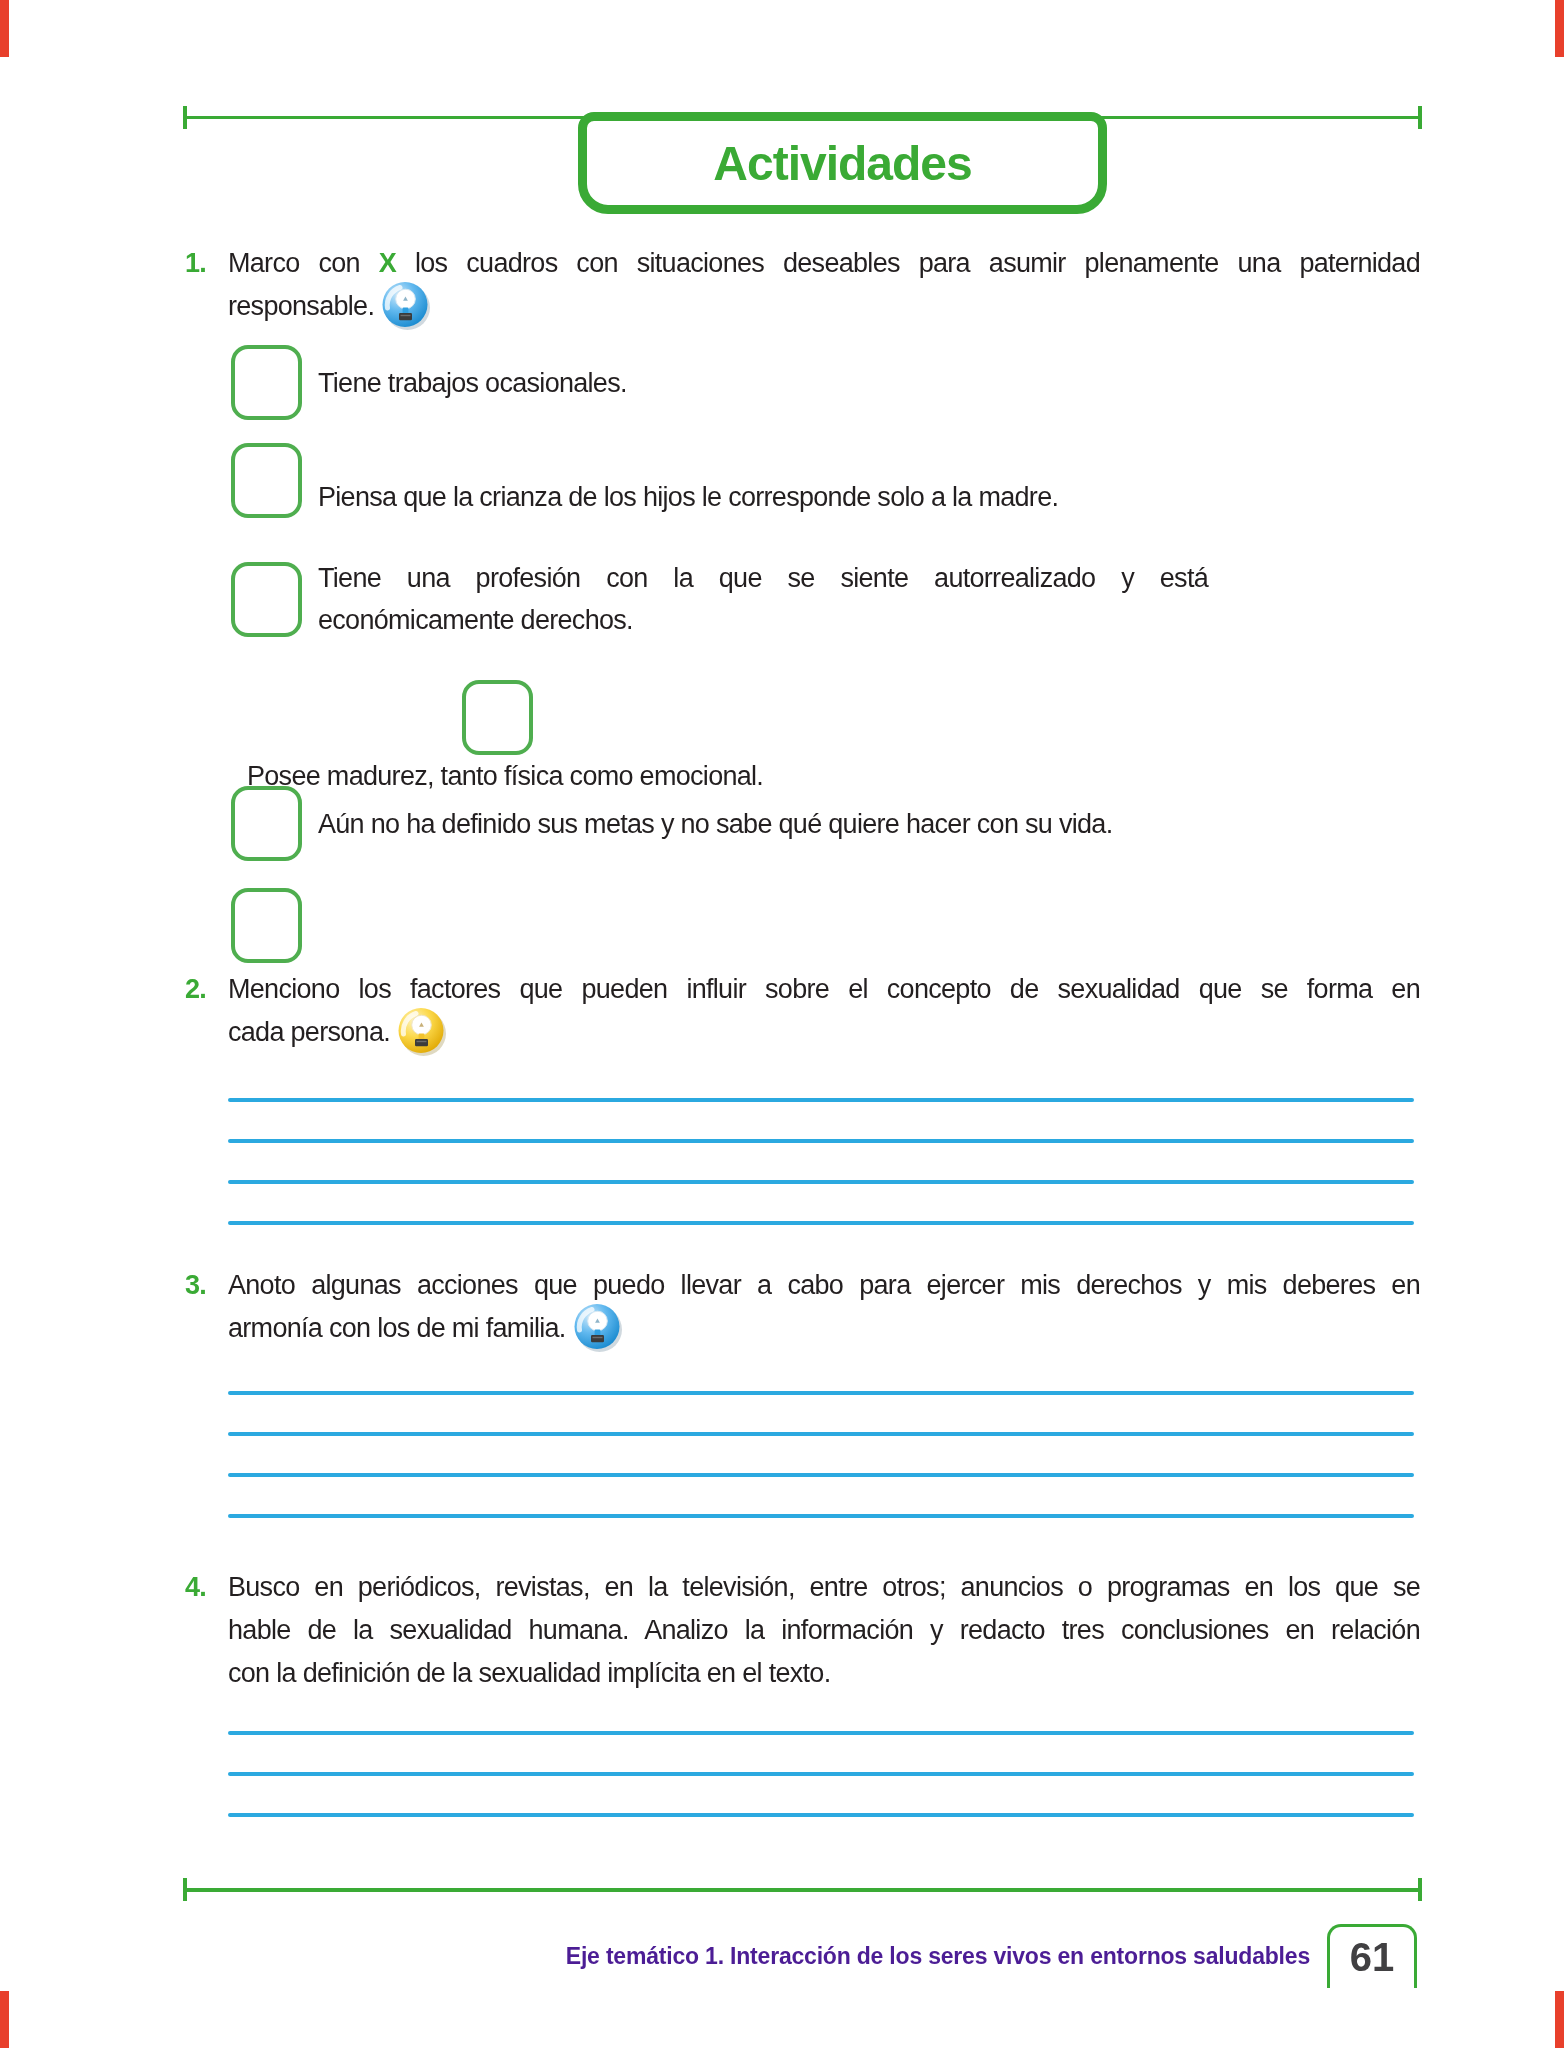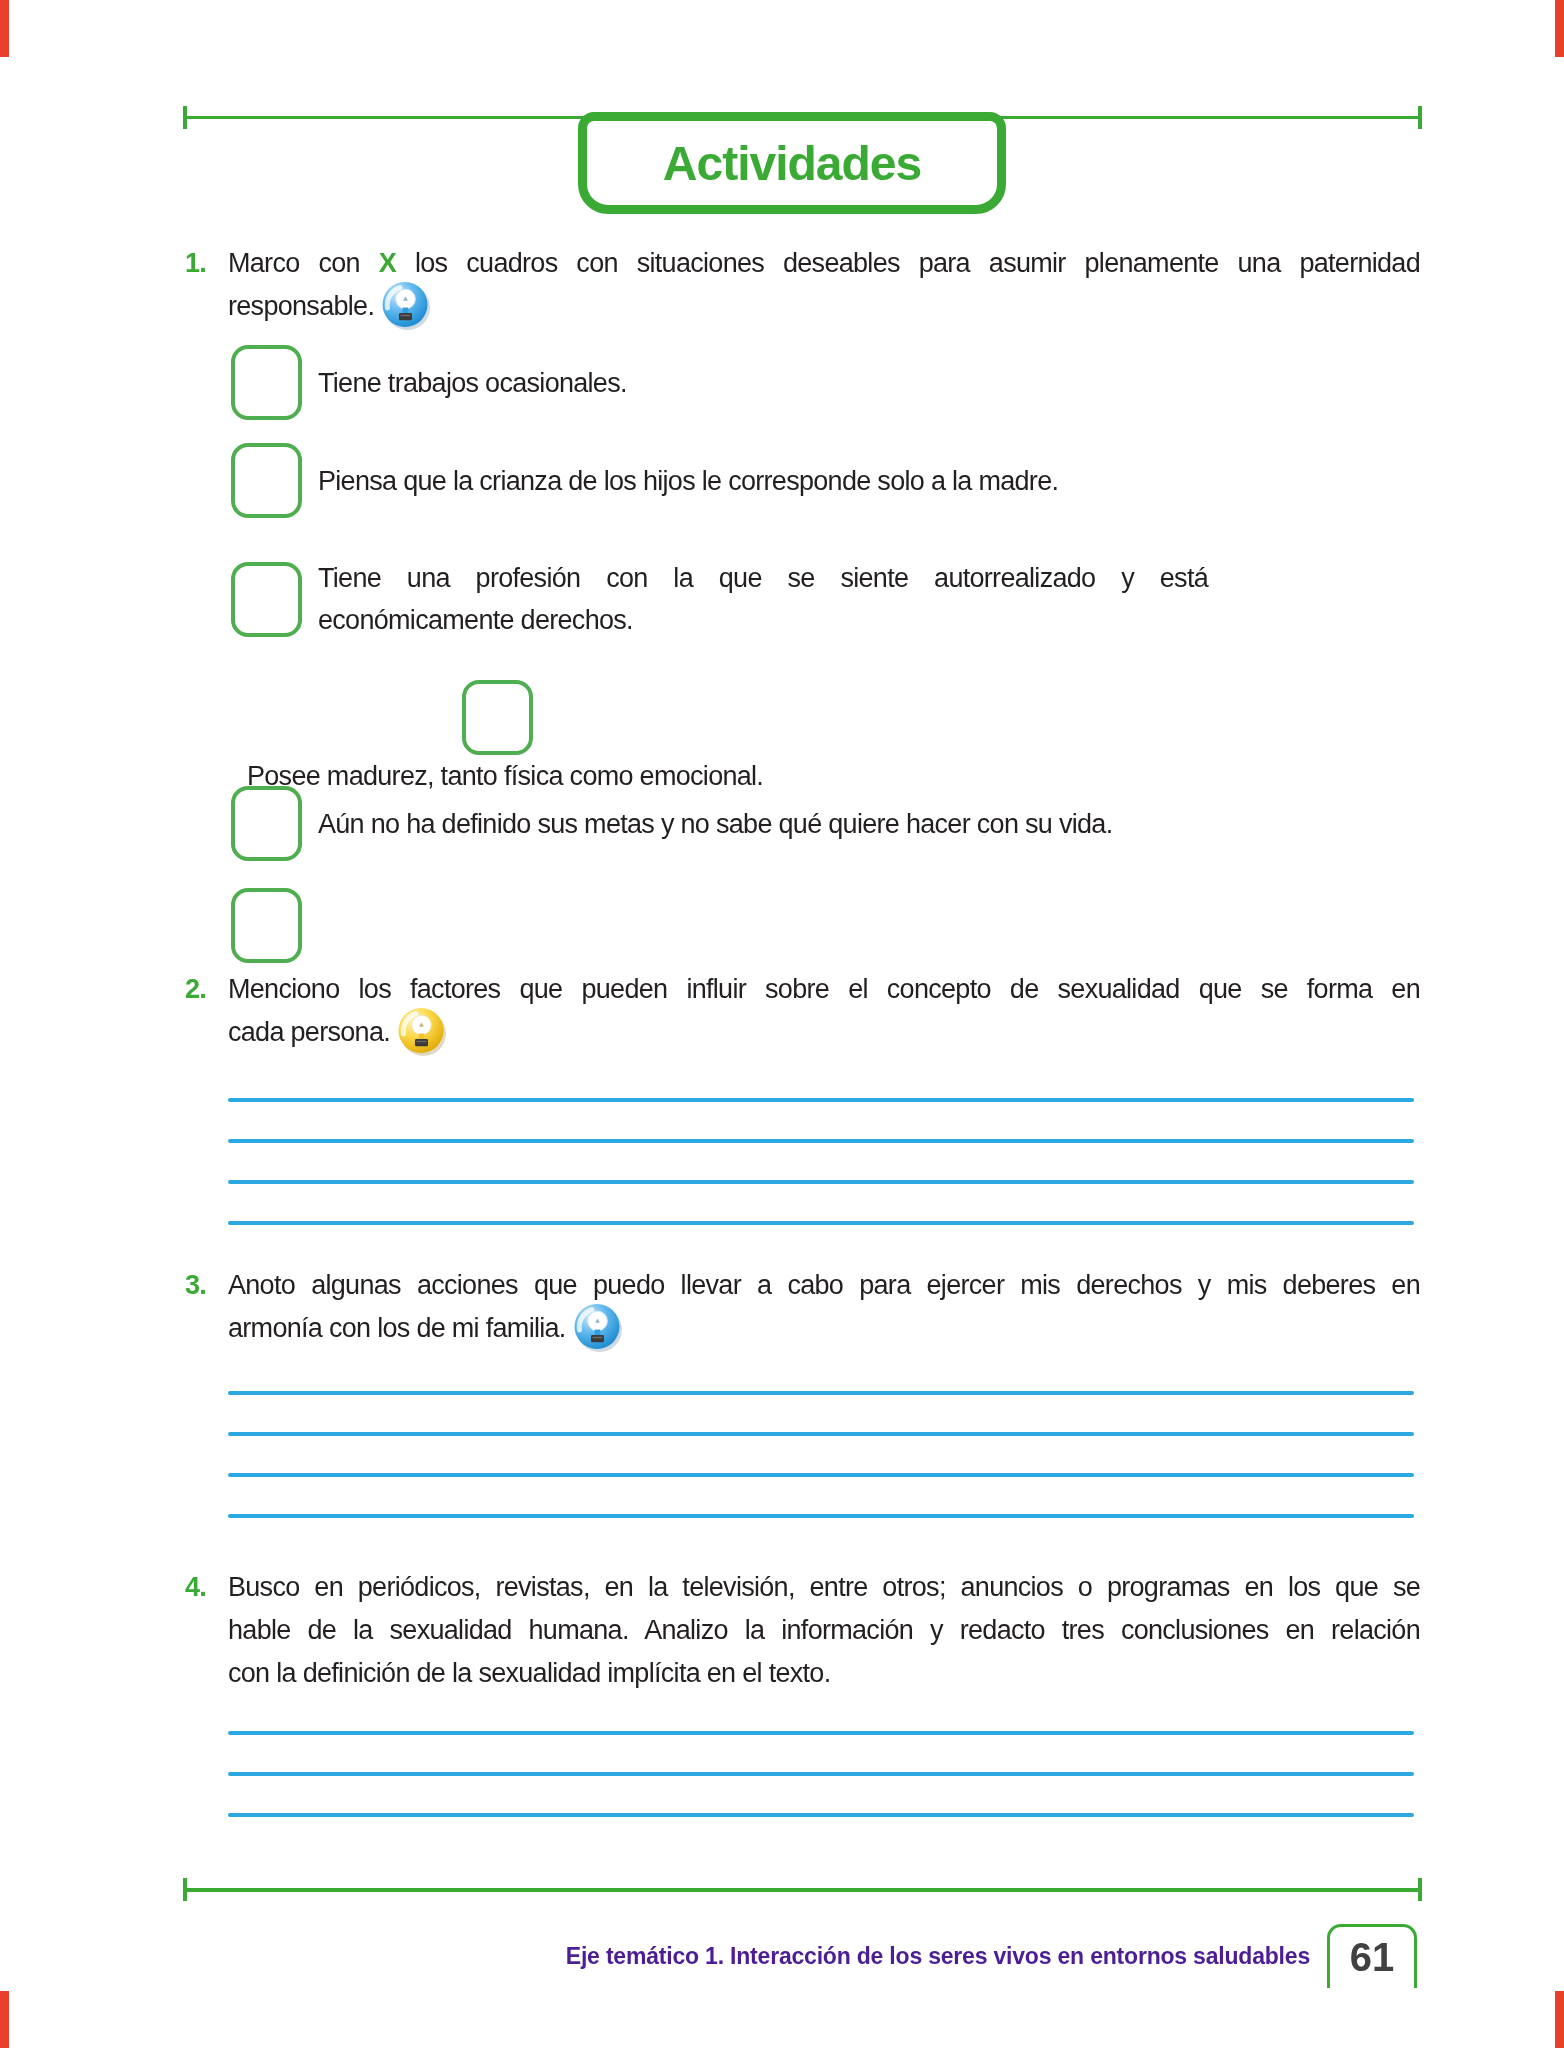--- a/index.html
+++ b/index.html
@@ -15,39 +15,39 @@
   .bleed.br { right:0; bottom:0; }
 
   
   .rule { position:absolute; left:185px; width:1235px; height:3px; background:#3aaa35; }
   .rule::before, .rule::after { content:""; position:absolute; top:-10px; width:4px; height:23px; background:#3aaa35; }
   .rule::before { left:-2px; } .rule::after { right:-2px; }
   .rule.top { top:116px; } .rule.bottom { top:1888px; height:4px; }
 
   
   .titlebox {
-    position:absolute; left:578px; top:112px; width:428px; height:102px; box-sizing:border-box;
+    position:absolute; left:578px; top:112px; width:529px; height:102px; box-sizing:border-box;
     background:#fff; border:9px solid #3aaa35; border-radius:16px 16px 30px 30px;
     display:flex; align-items:center; justify-content:center;
   }
   .titlebox span { font-size:48px; font-weight:bold; color:#3aaa35; letter-spacing:-1px; }
 
   
   .item { position:absolute; left:185px; width:1235px; font-size:27px; line-height:43px; letter-spacing:-0.7px; }
   .item .inum { position:absolute; left:0; top:0; color:#3aaa35; font-weight:bold; }
   .item .itext { margin-left:43px; }
   .jl { text-align:justify; text-align-last:justify; }
   .item1 { top:242px; } .item2 { top:968px; } .item3 { top:1264px; } .item4 { top:1566px; }
   .xmark { color:#3aaa35; font-weight:bold; }
 
   
   .cbrow { position:absolute; left:231px; min-height:75px; display:flex; align-items:center; }
   .cbox { width:71px; height:75px; box-sizing:border-box; border:4px solid #4fae4f; border-radius:17px; background:#fff; flex:none; }
   .cblabel { margin-left:16px; font-size:27px; line-height:42px; letter-spacing:-0.7px; color:#231f20; }
-  .cbrow.r1 { top:345px; } .cbrow.r2 { top:443px; } .cbrow.r3 { top:557px; }
+  .cbrow.r1 { top:345px; } .cbrow.r2 { top:443px;align-items:flex-end; } .cbrow.r3 { top:557px; }
   .cbrow.r4 { top:680px;flex-direction:column; } .cbrow.r5 { top:786px; } .cbrow.r6 { top:888px; }
   .cbrow.r3 .cblabel { width:890px; }
 
   
   .answers { position:absolute; left:228px; width:1186px; }
   .answers .aline { height:4px; background:#2ba9e0; border-radius:2px; margin-bottom:37px; }
   .answers.g2 { top:1098px; } .answers.g3 { top:1391px; } .answers.g4 { top:1731px; }
 
   
   .bulb { display:inline-block; width:52px; height:52px; vertical-align:middle; margin:-16px 0 -12px 6px; }

